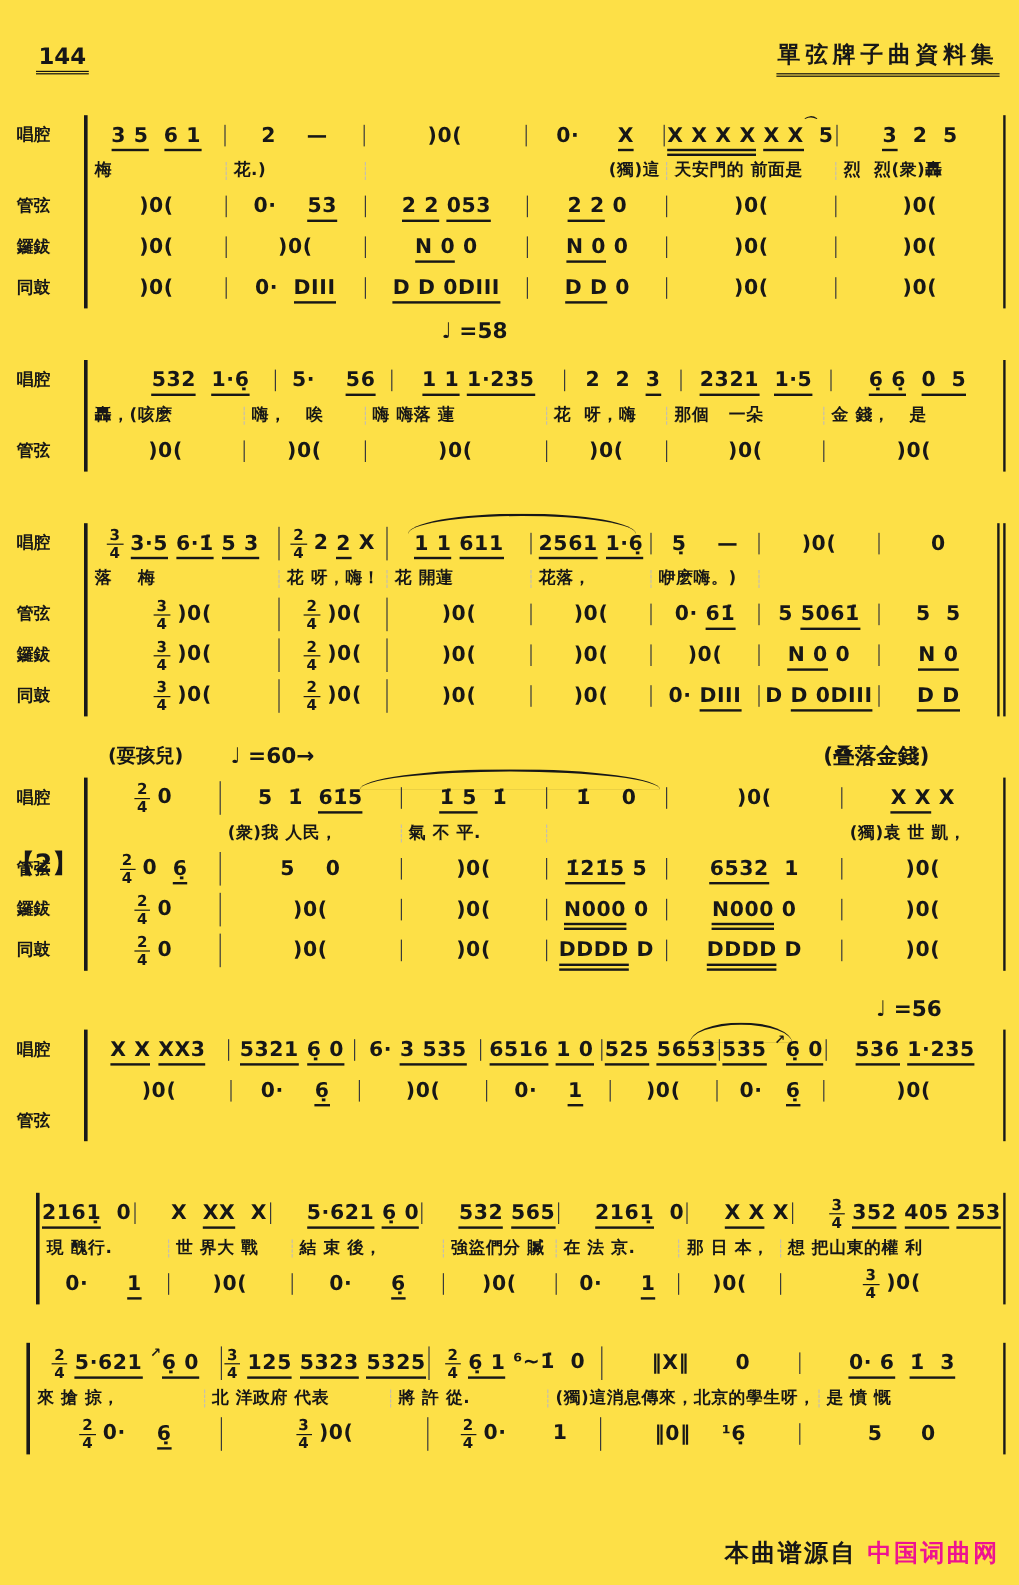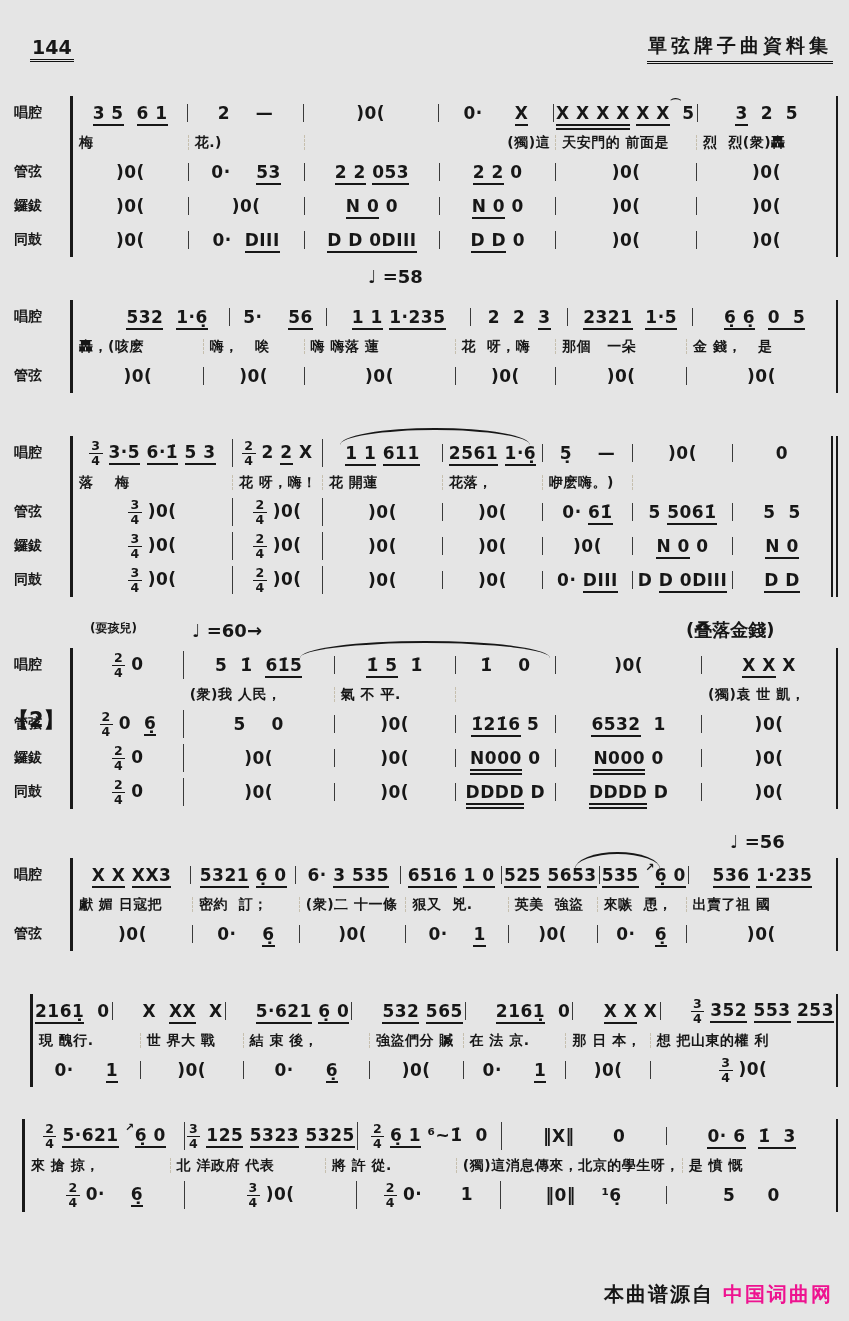--- a/index.html
+++ b/index.html
@@ -1,21 +1,21 @@
 <!DOCTYPE html>
 <html><head>
 <meta charset="utf-8">
 <style>
   html,body{margin:0;padding:0}
   body{
     width:849px;height:1321px;position:relative;overflow:hidden;
     background:#faf9f4;color:#171717;
     font-family:"DejaVu Sans","Liberation Sans",sans-serif;
   }
-  #page{position:absolute;inset:0;background:#e5e5e5}
+  #page{position:absolute;inset:0;background:#fde047}
   #pagenum{
     position:absolute;left:30px;top:36px;font-size:19px;font-weight:bold;
     border-bottom:3px double #111;padding:0 2px 1px 2px;
   }
   #title{
     position:absolute;right:16px;top:33px;font-size:19px;font-weight:bold;
     letter-spacing:4px;border-bottom:3px double #111;padding:0 1px 2px 1px;white-space:nowrap;text-align:center;
   }
   .system{position:absolute;left:14px;right:11px;display:flex}
   .labcol{flex:none;display:flex;flex-direction:column}
@@ -57,21 +57,21 @@
   }
 </style>
 </head>
 <body>
 
 <div id="page">
   <div id="pagenum">144</div>
   <div id="title">單弦牌子曲資料集</div>
   <div id="footer"><span>本曲谱源自</span><span> </span><span id="site" style="color: rgb(238, 19, 144);">中国词曲网</span></div>
 <div class="mark" style="left: 368px; top: 266px; font-size: 18px;">♩ =58</div>
-    <div class="mark" style="left: 90px; top: 620px; font-size: 12px;">(耍孩兒)</div>
+    <div class="mark" style="left: 90px; top: 620px; font-size: 16px;">(耍孩兒)</div>
     <div class="mark" style="left: 192px; top: 620px; font-size: 18px;">♩ =60→</div>
     <div class="mark" style="left: 686px; top: 618px; font-size: 18px;">(叠落金錢)</div>
     <div class="mark" style="left: 8px; top: 706px; font-size: 21px;">【2】</div>
     <div class="mark" style="left: 730px; top: 831px; font-size: 18px;">♩ =56</div>
     <div class="arc" style="left: 340px; top: 428px; width: 190px;"></div>
     <div class="arc" style="left: 300px; top: 641px; width: 250px;"></div>
     <div class="arc" style="left: 575px; top: 852px; width: 85px;"></div>
     <div class="system" style="top: 96px;">
       <div class="labcol" style="width: 56px;">
         <div class="label h-notes">唱腔</div>
@@ -234,21 +234,21 @@
           <div class="cell lyr">(衆)我 人民，</div>
           <div class="cell lyr">氣 不 平.</div>
           <div class="cell lyr"></div>
           <div class="cell lyr"></div>
           <div class="cell lyr">(獨)袁 世 凱，</div>
         </div>
         <div class="row h-notes" style="grid-template-columns: 110fr 150fr 120fr 100fr 145fr 133fr;">
           <div class="cell nt"><span class="ts"><b>2</b><b>4</b></span>0  <span class="u">6̣</span></div>
           <div class="cell nt">5    0</div>
           <div class="cell nt">)0(</div>
-          <div class="cell nt"><span class="u">1̇21̇6</span> 5</div>
+          <div class="cell nt"><span class="u">1̇21̇5</span> 5</div>
           <div class="cell nt"><span class="u">6532</span>  1</div>
           <div class="cell nt">)0(</div>
         </div>
         <div class="row h-notes" style="grid-template-columns: 110fr 150fr 120fr 100fr 145fr 133fr;">
           <div class="cell nt"><span class="ts"><b>2</b><b>4</b></span>0</div>
           <div class="cell nt">)0(</div>
           <div class="cell nt">)0(</div>
           <div class="cell nt"><span class="uu">N000</span> 0</div>
           <div class="cell nt"><span class="uu">N000</span> 0</div>
           <div class="cell nt">)0(</div>
@@ -272,29 +272,20 @@
       <div class="sysbody">
         <div class="row h-notes" style="grid-template-columns: 135fr 120fr 120fr 115fr 100fr 100fr 168fr;">
           <div class="cell nt"><span class="u">X X</span> <span class="u">XX3</span></div>
           <div class="cell nt"><span class="u">5321</span> <span class="u">6̣ 0</span></div>
           <div class="cell nt">6· <span class="u">3 535</span></div>
           <div class="cell nt"><span class="u">6516</span> <span class="u">1 0</span></div>
           <div class="cell nt"><span class="u">525</span> <span class="u">5653</span></div>
           <div class="cell nt"><span class="u">535</span> <span class="arr">↗</span><span class="u">6̣ 0</span></div>
           <div class="cell nt"><span class="u">536</span> <span class="u">1·235</span></div>
         </div>
-        <div class="row h-lyr lyrrow" style="grid-template-columns: 135fr 120fr 120fr 115fr 100fr 100fr 168fr;">
-          <div class="cell lyr">獻 媚 日寇把</div>
-          <div class="cell lyr">密約  訂；</div>
-          <div class="cell lyr">(衆)二 十一條</div>
-          <div class="cell lyr">狠又  兇.</div>
-          <div class="cell lyr">英美  強盜</div>
-          <div class="cell lyr">來嗾  恿，</div>
-          <div class="cell lyr">出賣了祖 國</div>
-        </div>
         <div class="row h-notes" style="grid-template-columns: 135fr 120fr 120fr 115fr 100fr 100fr 168fr;">
           <div class="cell nt">)0(</div>
           <div class="cell nt">0·    <span class="u">6̣</span></div>
           <div class="cell nt">)0(</div>
           <div class="cell nt">0·    <span class="u">1</span></div>
           <div class="cell nt">)0(</div>
           <div class="cell nt">0·   <span class="u">6̣</span></div>
           <div class="cell nt">)0(</div>
         </div>
       </div>
@@ -306,21 +297,21 @@
         <div class="label h-notes"></div>
       </div>
       <div class="sysbody">
         <div class="row h-notes" style="grid-template-columns: 115fr 110fr 135fr 100fr 110fr 90fr 198fr; gap: 28px;">
           <div class="cell nt"><span class="u">2161̣</span>  0</div>
           <div class="cell nt">X  <span class="u">XX</span>  X</div>
           <div class="cell nt"><span class="u">5·621</span> <span class="u">6̣ 0</span></div>
           <div class="cell nt"><span class="u">532</span> <span class="u">565</span></div>
           <div class="cell nt"><span class="u">2161̣</span>  0</div>
           <div class="cell nt"><span class="u">X X</span> X</div>
-          <div class="cell nt"><span class="ts"><b>3</b><b>4</b></span><span class="u">352</span> <span class="u">553</span> <span class="u">253</span></div>
+          <div class="cell nt"><span class="ts"><b>3</b><b>4</b></span><span class="u">352</span> <span class="u">405</span> <span class="u">253</span></div>
         </div>
         <div class="row h-lyr lyrrow" style="grid-template-columns: 115fr 110fr 135fr 100fr 110fr 90fr 198fr;">
           <div class="cell lyr">現 醜行.</div>
           <div class="cell lyr">世 界大 戰</div>
           <div class="cell lyr">結 束 後，</div>
           <div class="cell lyr">強盜們分 贓</div>
           <div class="cell lyr">在 法 京.</div>
           <div class="cell lyr">那 日 本，</div>
           <div class="cell lyr">想 把山東的權 利</div>
         </div>

